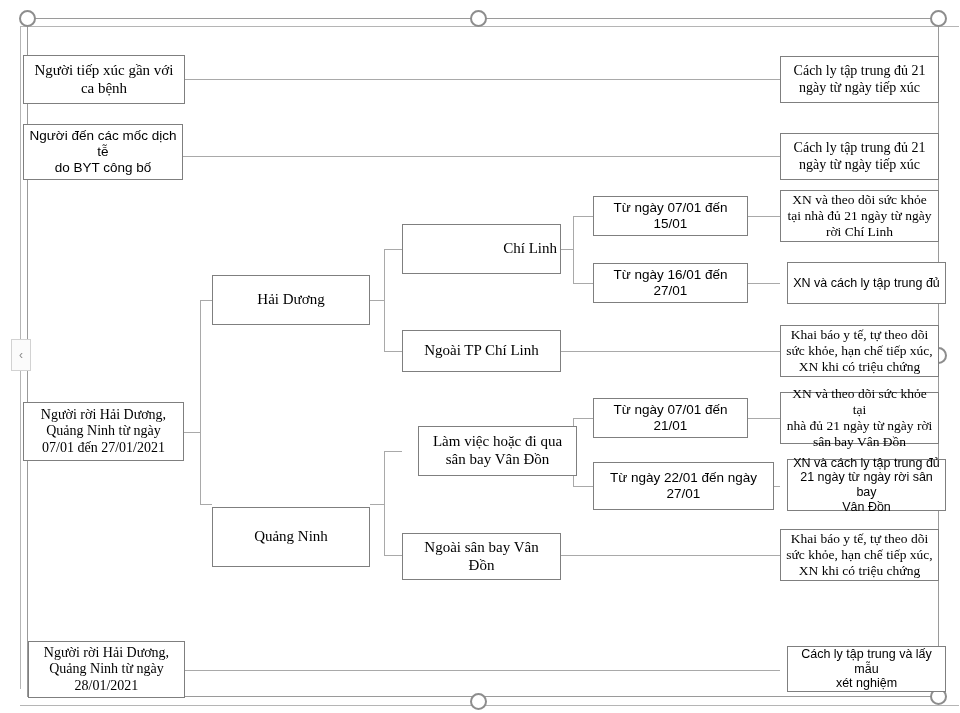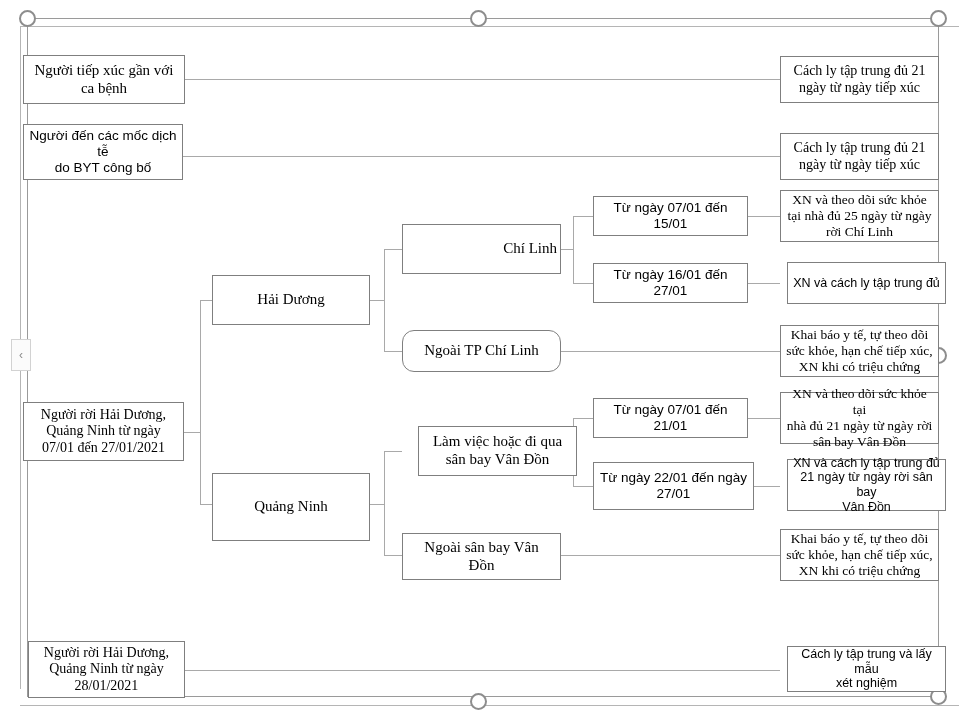--- a/index.html
+++ b/index.html
@@ -151,29 +151,29 @@
       <span>Người rời Hải Dương,</span>
       <span>Quảng Ninh từ ngày</span>
       <span>28/01/2021</span>
     </div>
   </div>
 
   <div class="node serif t15" style="left:212px;top:275px;width:158px;height:50px;">
     <span>Hải Dương</span>
   </div>
 
-  <div class="node serif t15" style="left:212px;top:473px;width:158px;height:68px;">
+  <div class="node serif t15" style="left:212px;top:507px;width:158px;height:60px;">
     <span>Quảng Ninh</span>
   </div>
 
   <div class="node serif t15" style="left:402px;top:224px;width:159px;height:50px;justify-content:flex-end;">
     <span>Chí Linh</span>
   </div>
 
-  <div class="node serif t15" style="left:402px;top:330px;width:159px;height:42px;border-radius:12px;">
+  <div class="node serif t15" style="left:402px;top:330px;width:159px;height:42px;">
     <span>Ngoài TP Chí Linh</span>
   </div>
 
   <div class="node serif t15" style="left:402px;top:426px;width:159px;height:50px;margin-left:16px;">
     <div>
       <span>Làm việc hoặc đi qua</span>
       <span>sân bay Vân Đồn</span>
     </div>
   </div>
 
@@ -189,21 +189,21 @@
   </div>
 
   <div class="node sans t13" style="left:593px;top:263px;width:155px;height:40px;">
     <span>Từ ngày 16/01 đến 27/01</span>
   </div>
 
   <div class="node sans t13" style="left:593px;top:398px;width:155px;height:40px;">
     <span>Từ ngày 07/01 đến 21/01</span>
   </div>
 
-  <div class="node sans t13" style="left:593px;top:462px;width:161px;height:48px;">
+  <div class="node sans t13" style="left:593px;top:462px;width:181px;height:48px;">
     <div>
       <span>Từ ngày 22/01 đến ngày</span>
       <span>27/01</span>
     </div>
   </div>
 
   <div class="node serif t14" style="left:780px;top:56px;width:159px;height:47px;">
     <div>
       <span>Cách ly tập trung đủ 21</span>
       <span>ngày từ ngày tiếp xúc</span>
@@ -213,21 +213,21 @@
   <div class="node serif t14" style="left:780px;top:133px;width:159px;height:47px;">
     <div>
       <span>Cách ly tập trung đủ 21</span>
       <span>ngày từ ngày tiếp xúc</span>
     </div>
   </div>
 
   <div class="node serif t13" style="left:780px;top:190px;width:159px;height:52px;">
     <div>
       <span>XN và theo dõi sức khỏe</span>
-      <span>tại nhà đủ 25 ngày từ ngày</span>
+      <span>tại nhà đủ 21 ngày từ ngày</span>
       <span>rời Chí Linh</span>
     </div>
   </div>
 
   <div class="node sans t12" style="left:780px;top:262px;width:159px;height:42px;">
     <div>
       <span>XN và cách ly tập trung đủ</span>
     </div>
   </div>
 

